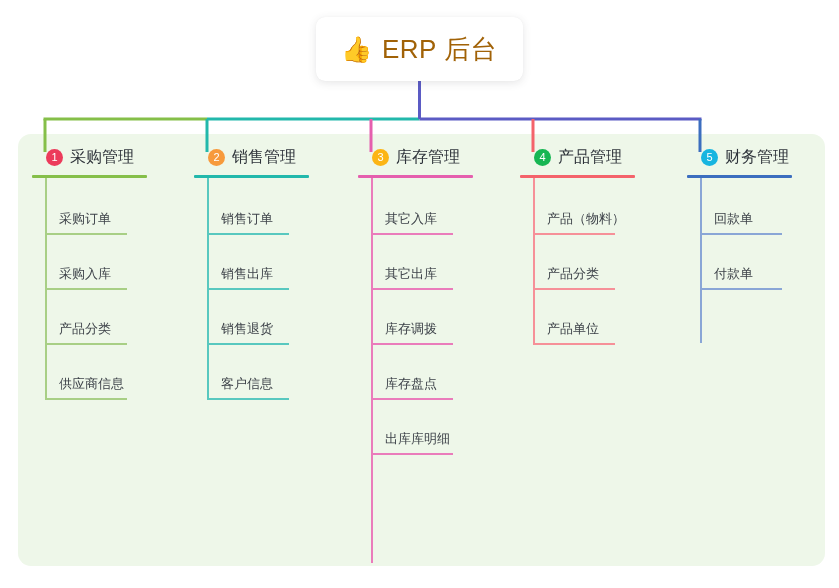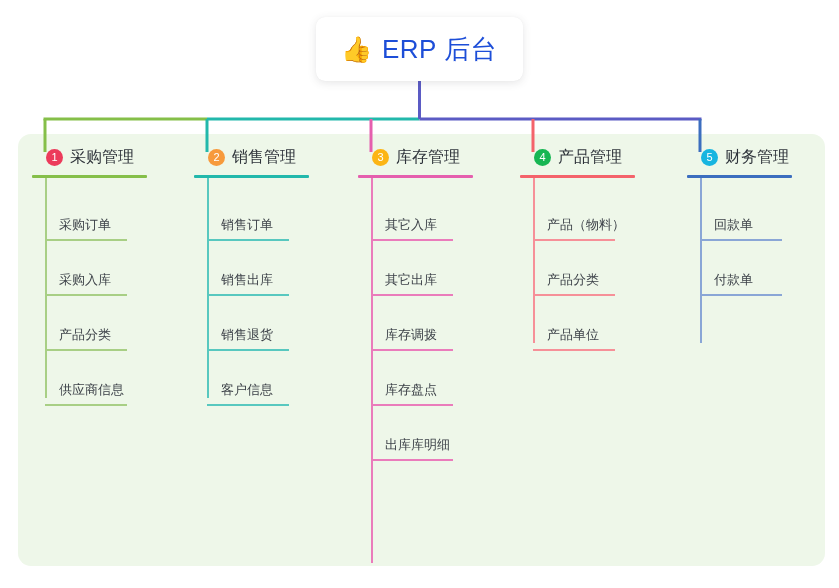--- a/index.html
+++ b/index.html
@@ -21,21 +21,21 @@
     background: #ffffff;
     border-radius: 9px;
     box-shadow: 0 2px 9px rgba(60,60,70,0.13), 0 0 1px rgba(0,0,0,0.06);
     display: flex; align-items: center; justify-content: center;
     gap: 9px;
     z-index: 6;
   }
   #title-emoji { font-size: 25px; line-height: 1; }
   #title-text {
     font-size: 26px;
-    color: #1d4ed8;
+    color: #a16207;
     letter-spacing: 0.5px;
     white-space: nowrap;
   }
 
   
   #panel {
     position: absolute;
     left: 18px; top: 134px;
     width: 807px; height: 432px;
     background: #eef7e9;
@@ -77,21 +77,21 @@
   .col-title {
     font-size: 16px;
     color: #2f343b;
     white-space: nowrap;
   }
   .col-underline {
     height: 3px;
     margin-top: 5px;
     border-radius: 1px;
   }
-  .leaves { position: relative; padding-top: 8px; }
+  .leaves { position: relative; padding-top: 2px; }
   .trunk {
     position: absolute;
     left: 13px; top: 0;
     width: 2px;
   }
   .leaf {
     position: relative;
     height: 55px;
     padding-left: 27px;
   }

